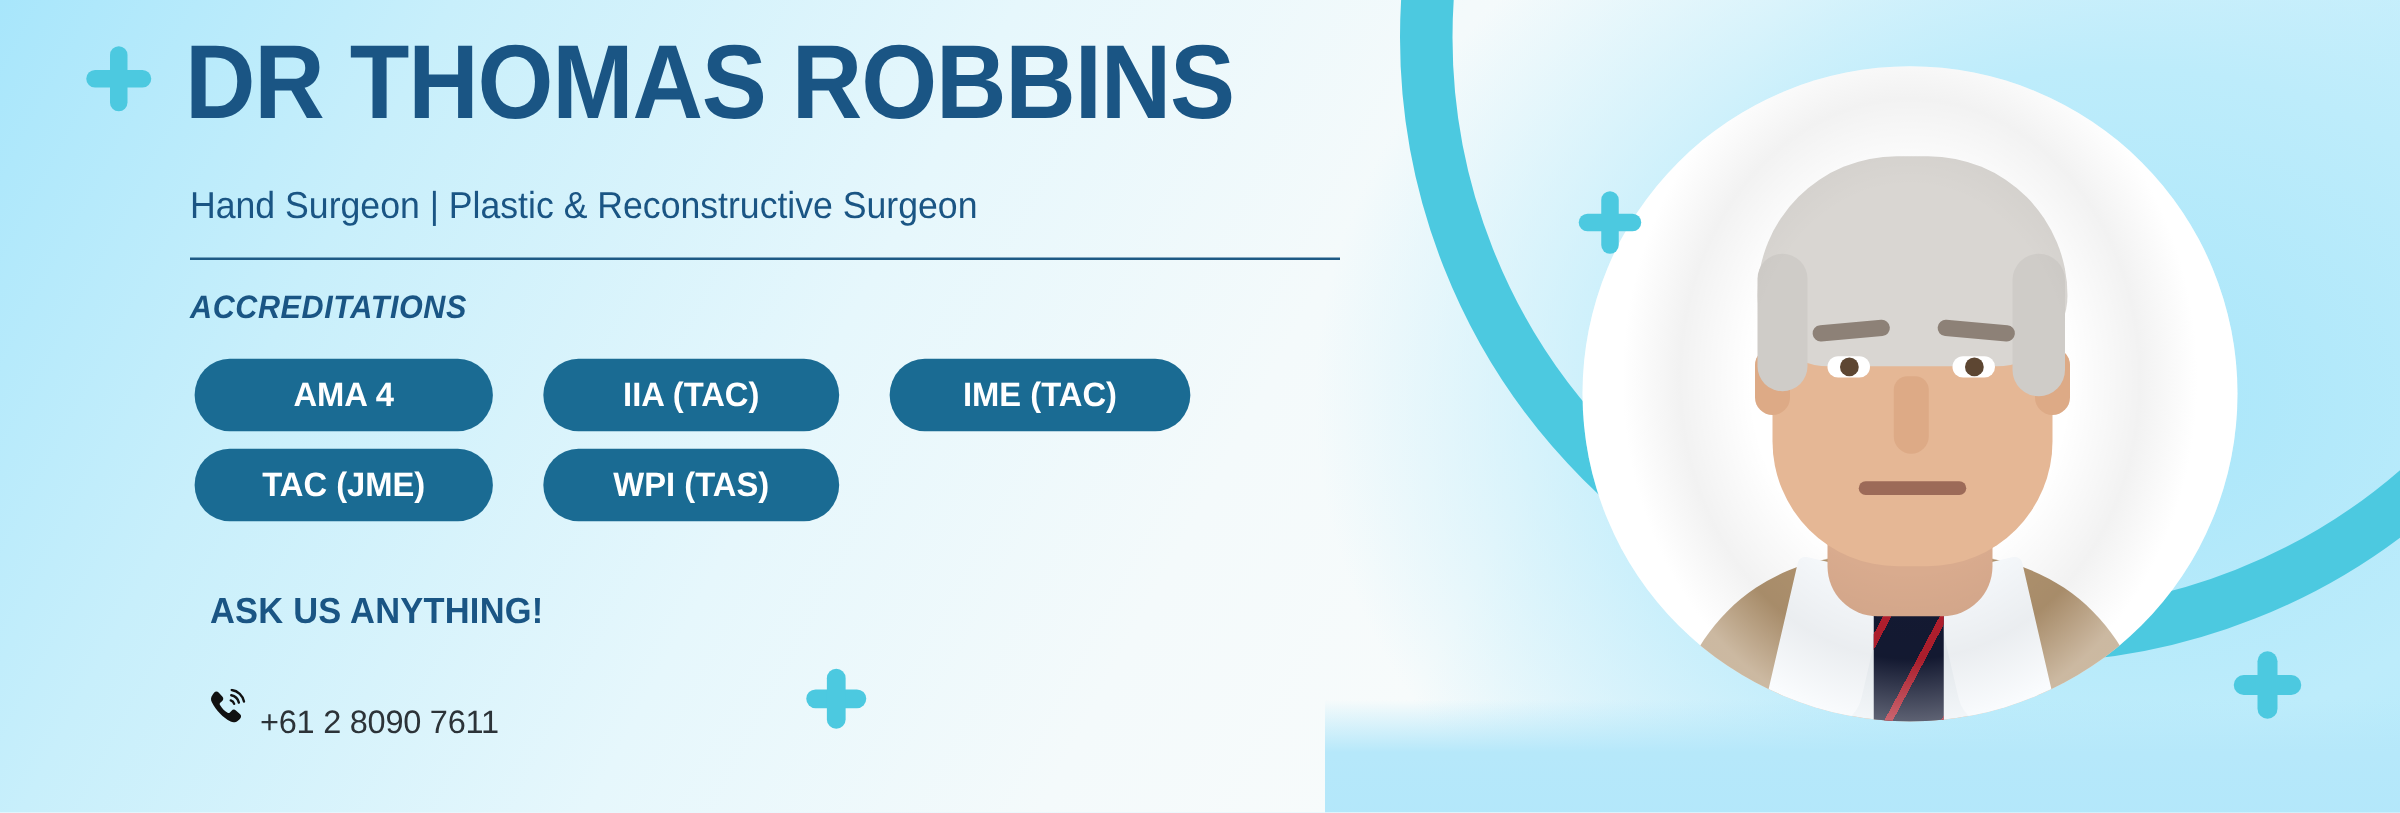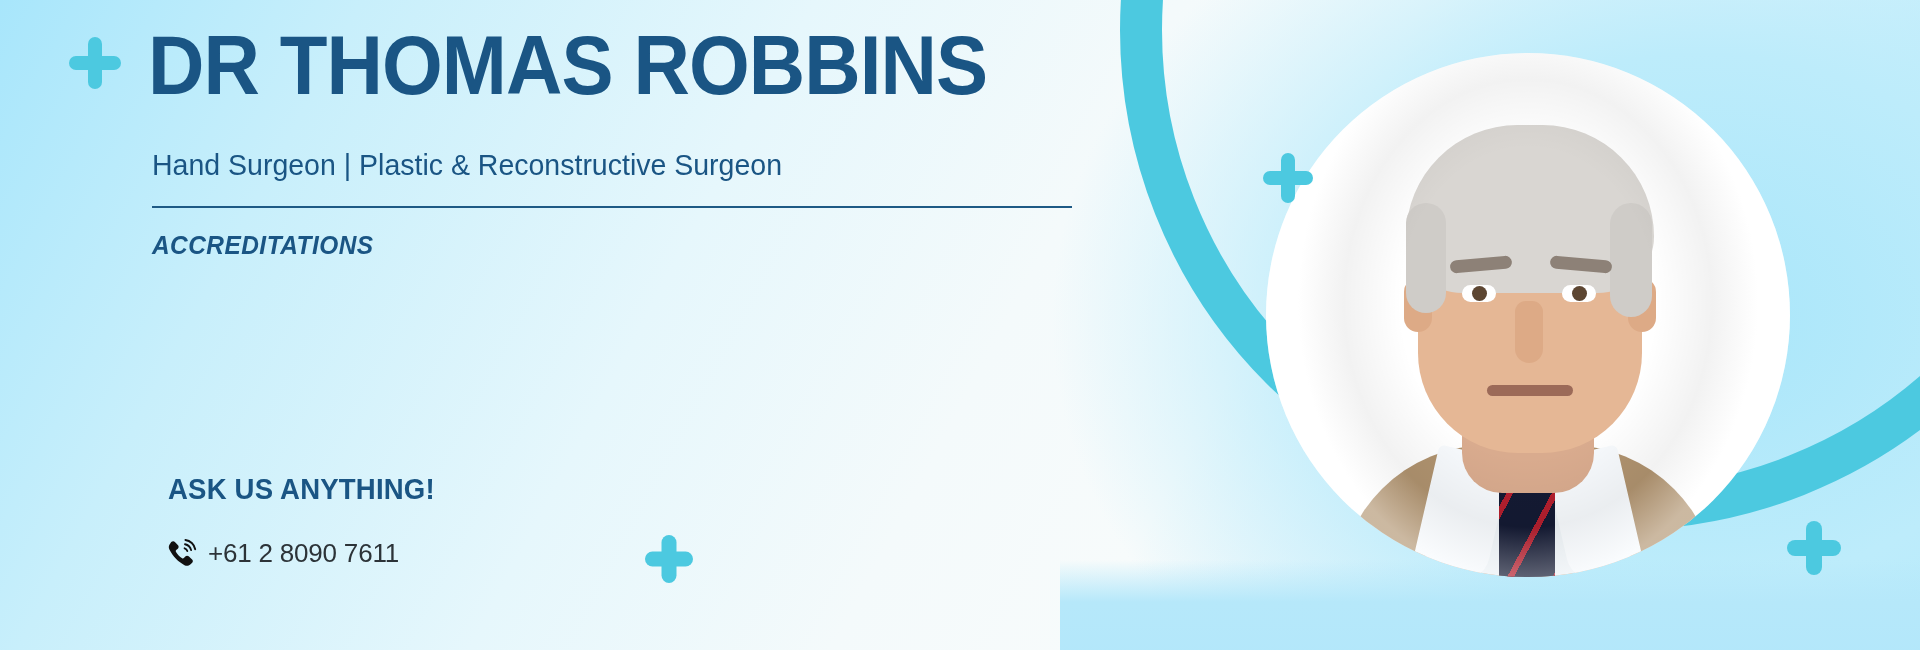--- a/index.html
+++ b/index.html
@@ -99,21 +99,21 @@
     position:absolute;left:168px;top:473px;
     font-size:29px;font-weight:bold;color:#1a5584;
     letter-spacing:0.2px;
     transform:scaleX(0.95);transform-origin:left top;
   }
 
   .contact{position:absolute;left:166px;top:538px;}
   .c-row{display:flex;align-items:center;margin-bottom:11px;}
   .c-ico{width:42px;height:30px;display:flex;align-items:center;justify-content:flex-start;}
   .c-ico svg{display:block;}
-  .c-text{font-size:26px;color:#2c3338;white-space:nowrap;letter-spacing:-0.2px;}
+  .c-text{font-size:26px;color:#2c3338;white-space:nowrap;letter-spacing:-0.2px;margin-top:24px;}
 
   
   .portrait{
     position:absolute;left:1266px;top:53px;
     width:524px;height:524px;border-radius:50%;
     background:#ffffff;z-index:3;overflow:hidden;
   }
   .ph{position:absolute;left:0;top:0;width:524px;height:524px;}
 
   
@@ -252,20 +252,31 @@
   <div class="content">
 
     <div class="title">DR THOMAS ROBBINS</div>
 
     <div class="subtitle">Hand Surgeon | Plastic &amp; Reconstructive Surgeon</div>
 
     <div class="divider"></div>
 
     <div class="accred-label">ACCREDITATIONS</div>
 
+    <div class="pills">
+      <div class="pill-row">
+        <div class="pill w1">AMA 4</div>
+        <div class="pill w2">IIA (TAC)</div>
+        <div class="pill w3">IME (TAC)</div>
+      </div>
+      <div class="pill-row">
+        <div class="pill w4">TAC (JME)</div>
+        <div class="pill w5">WPI (TAS)</div>
+      </div>
+    </div>
 
     <div class="ask">ASK US ANYTHING!</div>
 
     <div class="contact">
       <div class="c-row">
         <span class="c-ico">
           <svg width="32" height="30" viewBox="0 0 32 30">
             <path d="M5.2 3.1c1.1-1.2 2.7-1.3 3.7-0.2l3.1 3.4c0.9 1 0.8 2.5-0.2 3.4l-1.6 1.4c-0.5 0.5-0.6 1.2-0.2 1.8 1.5 2.6 3.6 4.8 6.1 6.3 0.6 0.4 1.3 0.3 1.8-0.2l1.4-1.5c0.9-1 2.4-1.1 3.4-0.2l3.4 3.1c1.1 1 1 2.6-0.2 3.7l-1.6 1.4c-1.6 1.4-3.9 1.7-5.8 0.7C12.4 22.9 7 17.5 3.4 10.5c-1-1.9-0.7-4.2 0.7-5.8z" fill="#111111"></path>
             <path d="M19.4 1.0c4.9 0.6 8.9 4.4 9.8 9.2" stroke="#111111" stroke-width="1.9" fill="none" stroke-linecap="round"></path>
             <path d="M19.0 5.2c3.0 0.6 5.4 2.9 6.1 5.9" stroke="#111111" stroke-width="1.9" fill="none" stroke-linecap="round"></path>

